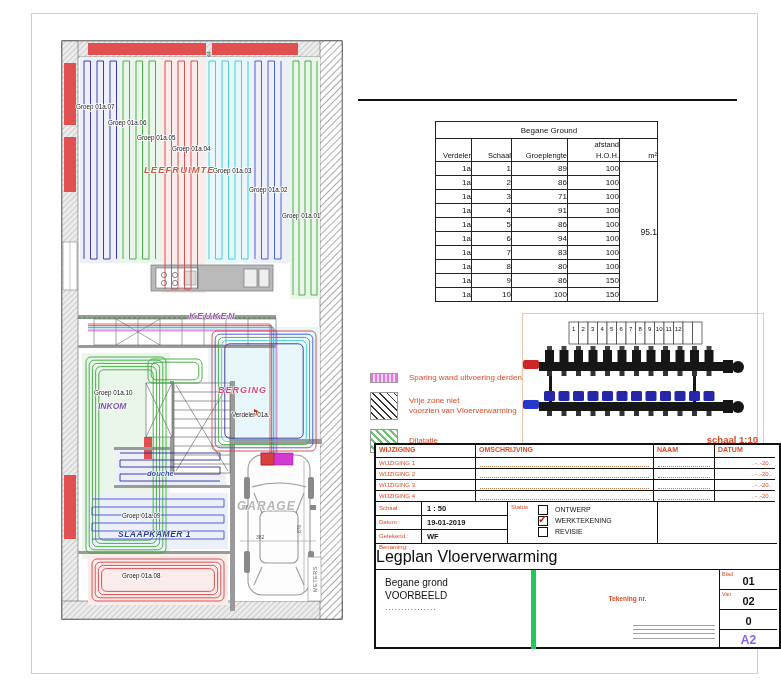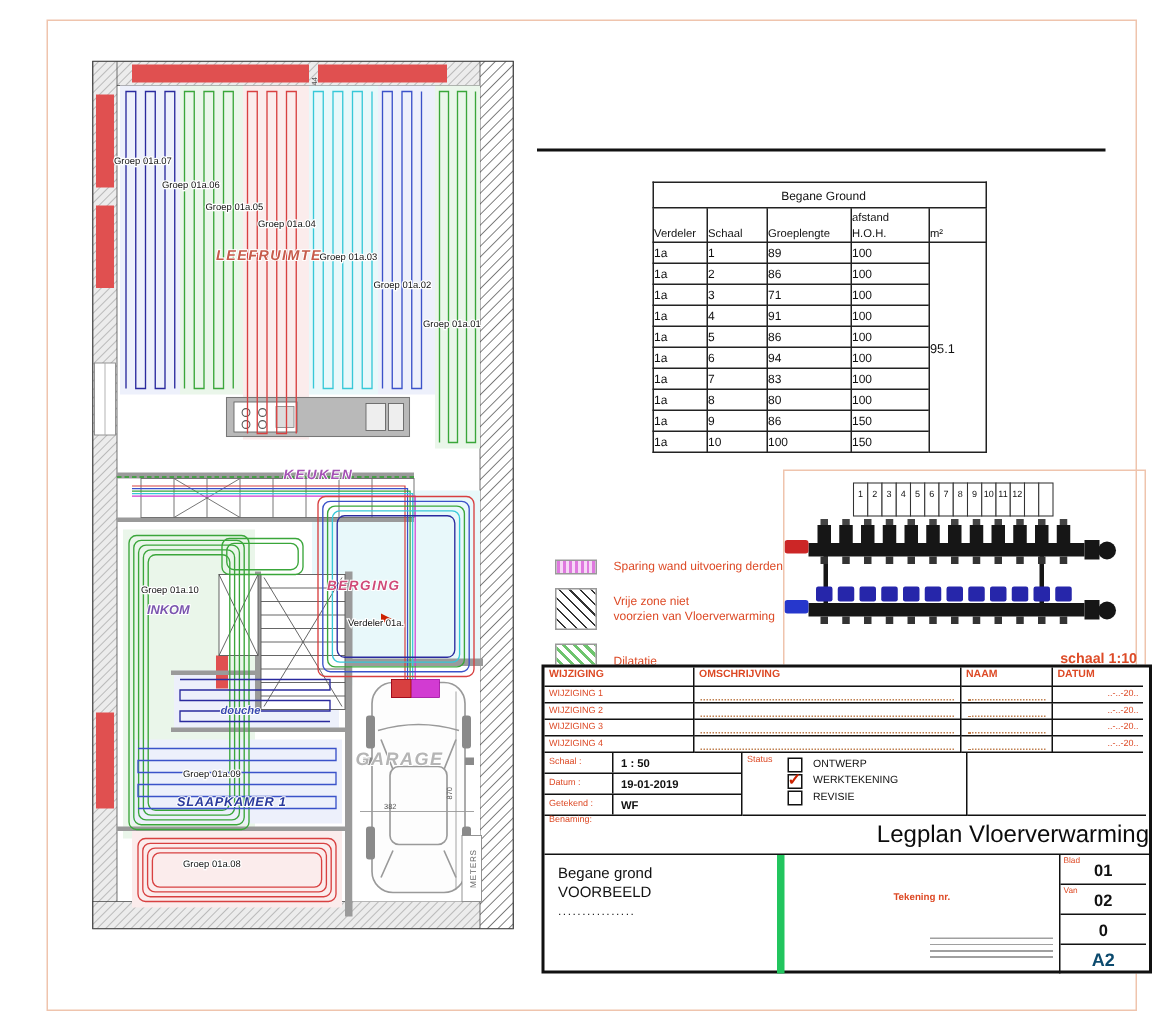--- a/index.html
+++ b/index.html
@@ -18,39 +18,39 @@
   .douche{font-size:7.5px;fill:#3a49b0}
   .slaap{font-size:8.5px;fill:#2a3a9c;letter-spacing:.5px}
   .garage{font-size:12px;fill:#b5b5b5;letter-spacing:1px}
   .dim{font-size:5px;fill:#555;stroke:none;font-style:normal}
   .meters{font-size:5.5px;fill:#666;stroke:none;letter-spacing:.5px}
   
   .sheet{position:absolute;left:358px;top:45px;width:404px;height:601px}
   .sheet-title{position:absolute;left:14px;top:4px;font-size:37px;color:#0c0c0c;letter-spacing:.5px;white-space:nowrap}
   .title-rule{position:absolute;left:0;top:54px;width:379px;border-top:2px solid #111}
   table.heat{position:absolute;left:77px;top:76px;border-collapse:collapse;font-size:8px}
-  .heat th,.heat td{border:1px solid #222;text-align:left;padding:0;height:13px;font-weight:400}
+  .heat th,.heat td{border:1px solid #222;text-align:right;padding:0;height:13px;font-weight:400}
   .heat .ttl{text-align:center;padding-left:5px;height:16px}
   .heat .nb{border-bottom:none}
   .heat .nt{border-top:none}
   .heat .h1 th{height:11px;font-size:7.5px}
   .heat .m2cell{font-size:8.5px}
   
   .legend{position:absolute;left:12px;top:328px}
   .lg-item{display:flex;align-items:center;margin-bottom:9px}
   .sw{width:26px;margin-right:11px;border:1px solid #999;flex:none}
   .sw.sparing{height:8px;background:repeating-linear-gradient(90deg,#df79df 0 2px,#f6d8f6 2px 4px)}
   .sw.dilatatie{height:22px;background:repeating-linear-gradient(45deg,#fff 0 3px,#6ec46e 3px 5px)}
   .sw.vrije-zone{height:26px;background:repeating-linear-gradient(45deg,#fff 0 4px,#333 4px 5px)}
   .lg-text{font-size:8px;font-weight:400;color:#dd4a26;line-height:1.3}
   
   .manifold-box{position:absolute;left:164px;top:268px;width:240px;height:134px;border:1px solid #efc4ad}
   .scale-note{position:absolute;right:5px;bottom:3px;font-size:9.5px;font-weight:700;color:#dd4a26}
   
-  .tblock{position:absolute;left:3px;top:398px;width:403px;height:202px;border:2px solid #111;background:#fff}
+  .tblock{position:absolute;left:16px;top:398px;width:403px;height:202px;border:2px solid #111;background:#fff}
   .tb-grid{display:grid;grid-template-columns:100px 178px 61px 60px}
   .tb-grid>div{border-right:1px solid #111;border-bottom:1px solid #111;overflow:hidden}
   .tb-grid>div:last-child{border-right:none}
   .head>div{height:11px;color:#dd4a26;font-size:7px;font-weight:700;padding:1px 0 0 3px}
   .wrow>div{height:10px;display:flex;align-items:center}
   .wrow .lbl{color:#dd4a26;font-size:6px;padding-left:3px}
   .wrow .date{color:#dd4a26;font-size:6px;justify-content:flex-end;padding-right:3px}
   .dots{flex:1;border-bottom:1px dotted #c08050;height:6px;margin:0 4px}
   .info-row{display:grid;grid-template-columns:132px 150px 119px;height:40px}
   .info-row>div{border-right:1px solid #111}
@@ -61,34 +61,34 @@
   .status{position:relative;border-bottom:1px solid #111}
   .st-label{position:absolute;left:3px;top:2px;color:#dd4a26;font-size:6px}
   .st-list{padding-top:2px}
   .st-row{display:flex;align-items:center;height:11px;margin-left:30px}
   .st-box{width:8px;height:8px;border:1px solid #111;position:relative;background:#fff;flex:none}
   .st-check{position:absolute;left:-1px;top:-4px;color:#cc2200;font-size:11px;font-weight:700}
   .st-opt-label{font-size:7px;margin-left:7px}
   .cell-empty{border-bottom:1px solid #111}
   .benaming-row{height:27px;border-bottom:1px solid #111;position:relative}
   .ben-label{position:absolute;left:3px;top:2px;color:#dd4a26;font-size:6px}
-  .doc-title{position:absolute;left:0;right:0;top:6px;text-align:right;font-size:16px;color:#0c0c0c}
+  .doc-title{position:absolute;left:0;right:0;top:6px;text-align:left;font-size:16px;color:#0c0c0c}
   .bottom-row{display:grid;grid-template-columns:160px 184px 57px;height:78px}
   .proj{border-right:5px solid #22c55e;padding:7px 0 0 9px}
   .p1{font-size:10px;margin-bottom:2px}
   .pd{font-size:8px;letter-spacing:1px;color:#222}
   .tek{border-right:1px solid #111;position:relative}
   .tek-label{position:absolute;left:0;right:0;top:25px;text-align:center;color:#dd4a26;font-size:6.5px;font-weight:700}
   .disclaimer{position:absolute;right:4px;bottom:7px;width:82px;height:17px;opacity:.7;
      background:repeating-linear-gradient(180deg,#777 0,#777 1px,transparent 1px,transparent 4.2px)}
   .idrow{position:relative;border-bottom:1px solid #111;height:19px}
   .idrow:last-child{border-bottom:none}
   .idl{position:absolute;left:2px;top:1px;font-size:5.5px;color:#dd4a26}
   .idv{text-align:center;font-size:11px;font-weight:600;padding-top:5px}
-  .fmt{color:#0c4a6e;font-weight:700;font-size:12px;padding-top:3px}
+  .fmt{color:#8b5cf6;font-weight:700;font-size:12px;padding-top:3px}
 </style>
 </head>
 <body>
 
 <div class="frame"></div>
 
 <svg id="plan" width="288" height="586" viewBox="0 0 288 586">
   <defs>
     <pattern id="p-wall" width="4" height="4" patternUnits="userSpaceOnUse" patternTransform="rotate(45)">
       <rect width="4" height="4" fill="#ececec"></rect>

